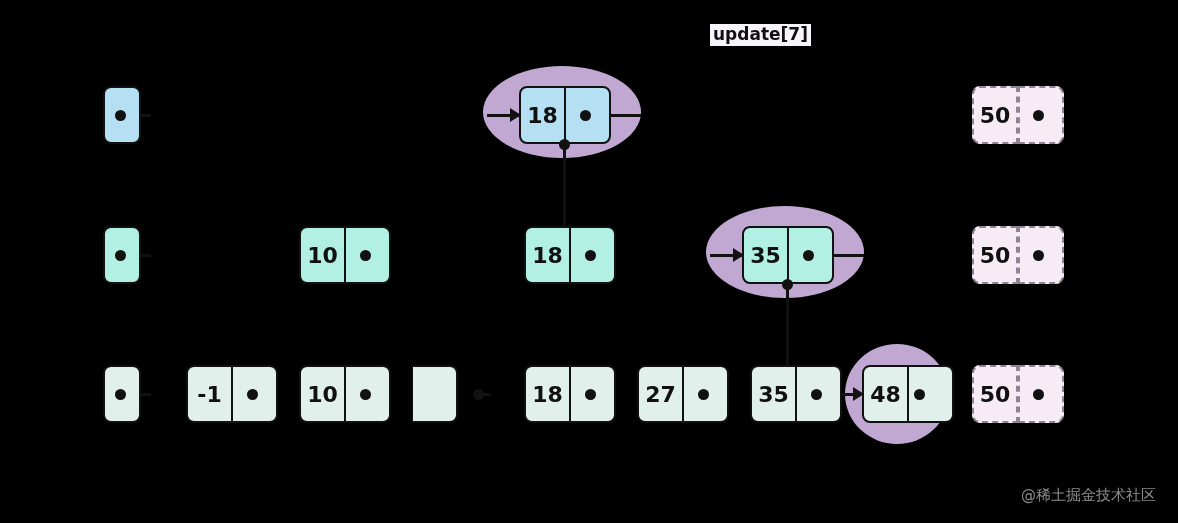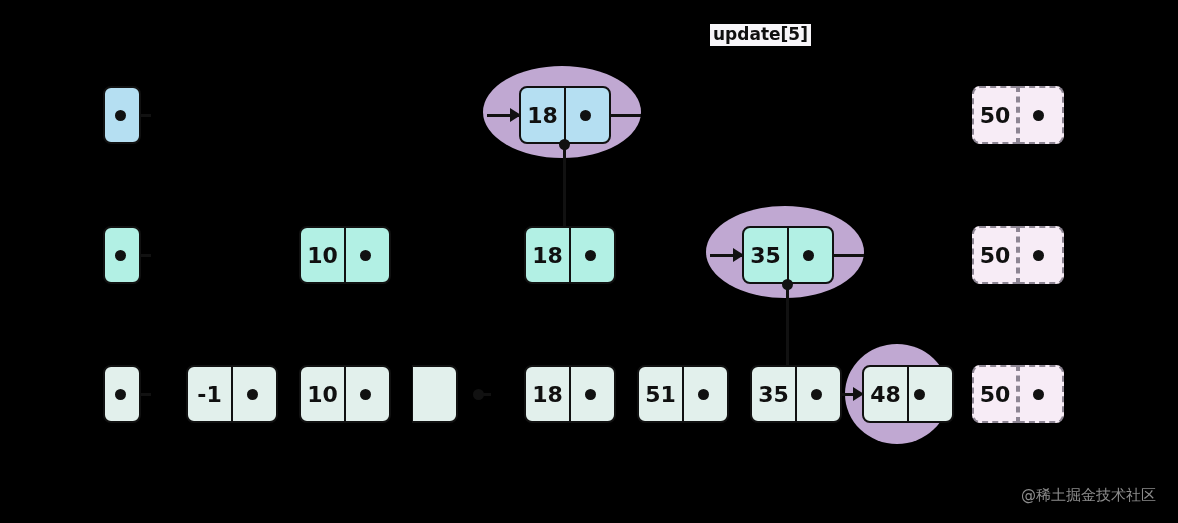--- a/index.html
+++ b/index.html
@@ -117,21 +117,21 @@
     font-size: 15px;
     white-space: nowrap;
     font-family: "DejaVu Sans", "Liberation Sans", sans-serif;
   }
 </style>
 </head>
 <body>
 
 <div id="stage">
 
-  <div class="title">update[5]</div>
+  <div class="title">update[7]</div>
 
   <div class="blob" style="left:483px; top:66px; width:158px; height:92px;"></div>
   <div class="blob" style="left:706px; top:206px; width:158px; height:92px;"></div>
   <div class="blob" style="left:845px; top:344px; width:104px; height:100px;"></div>
 
   <div class="node lvl1" style="left:103px; top:86px;">
     <div class="cell single"></div>
   </div>
   <div class="dot" style="left:115px; top:110px;"></div>
   <div class="hline" style="left:124px; top:114px; width:27px;"></div>
@@ -223,21 +223,21 @@
   <div class="hline" style="left:482px; top:393px; width:9px;"></div>
 
   <div class="node lvl3" style="left:524px; top:365px;">
     <div class="cell val left">18</div>
     <div class="cell ptr right"></div>
   </div>
   <div class="dot" style="left:585px; top:389px;"></div>
   <div class="hline" style="left:594px; top:393px; width:9px;"></div>
 
   <div class="node lvl3" style="left:637px; top:365px;">
-    <div class="cell val left">51</div>
+    <div class="cell val left">27</div>
     <div class="cell ptr right"></div>
   </div>
   <div class="dot" style="left:698px; top:389px;"></div>
   <div class="hline" style="left:707px; top:393px; width:9px;"></div>
 
   <div class="node lvl3" style="left:750px; top:365px;">
     <div class="cell val left">35</div>
     <div class="cell ptr right"></div>
   </div>
   <div class="dot" style="left:811px; top:389px;"></div>

